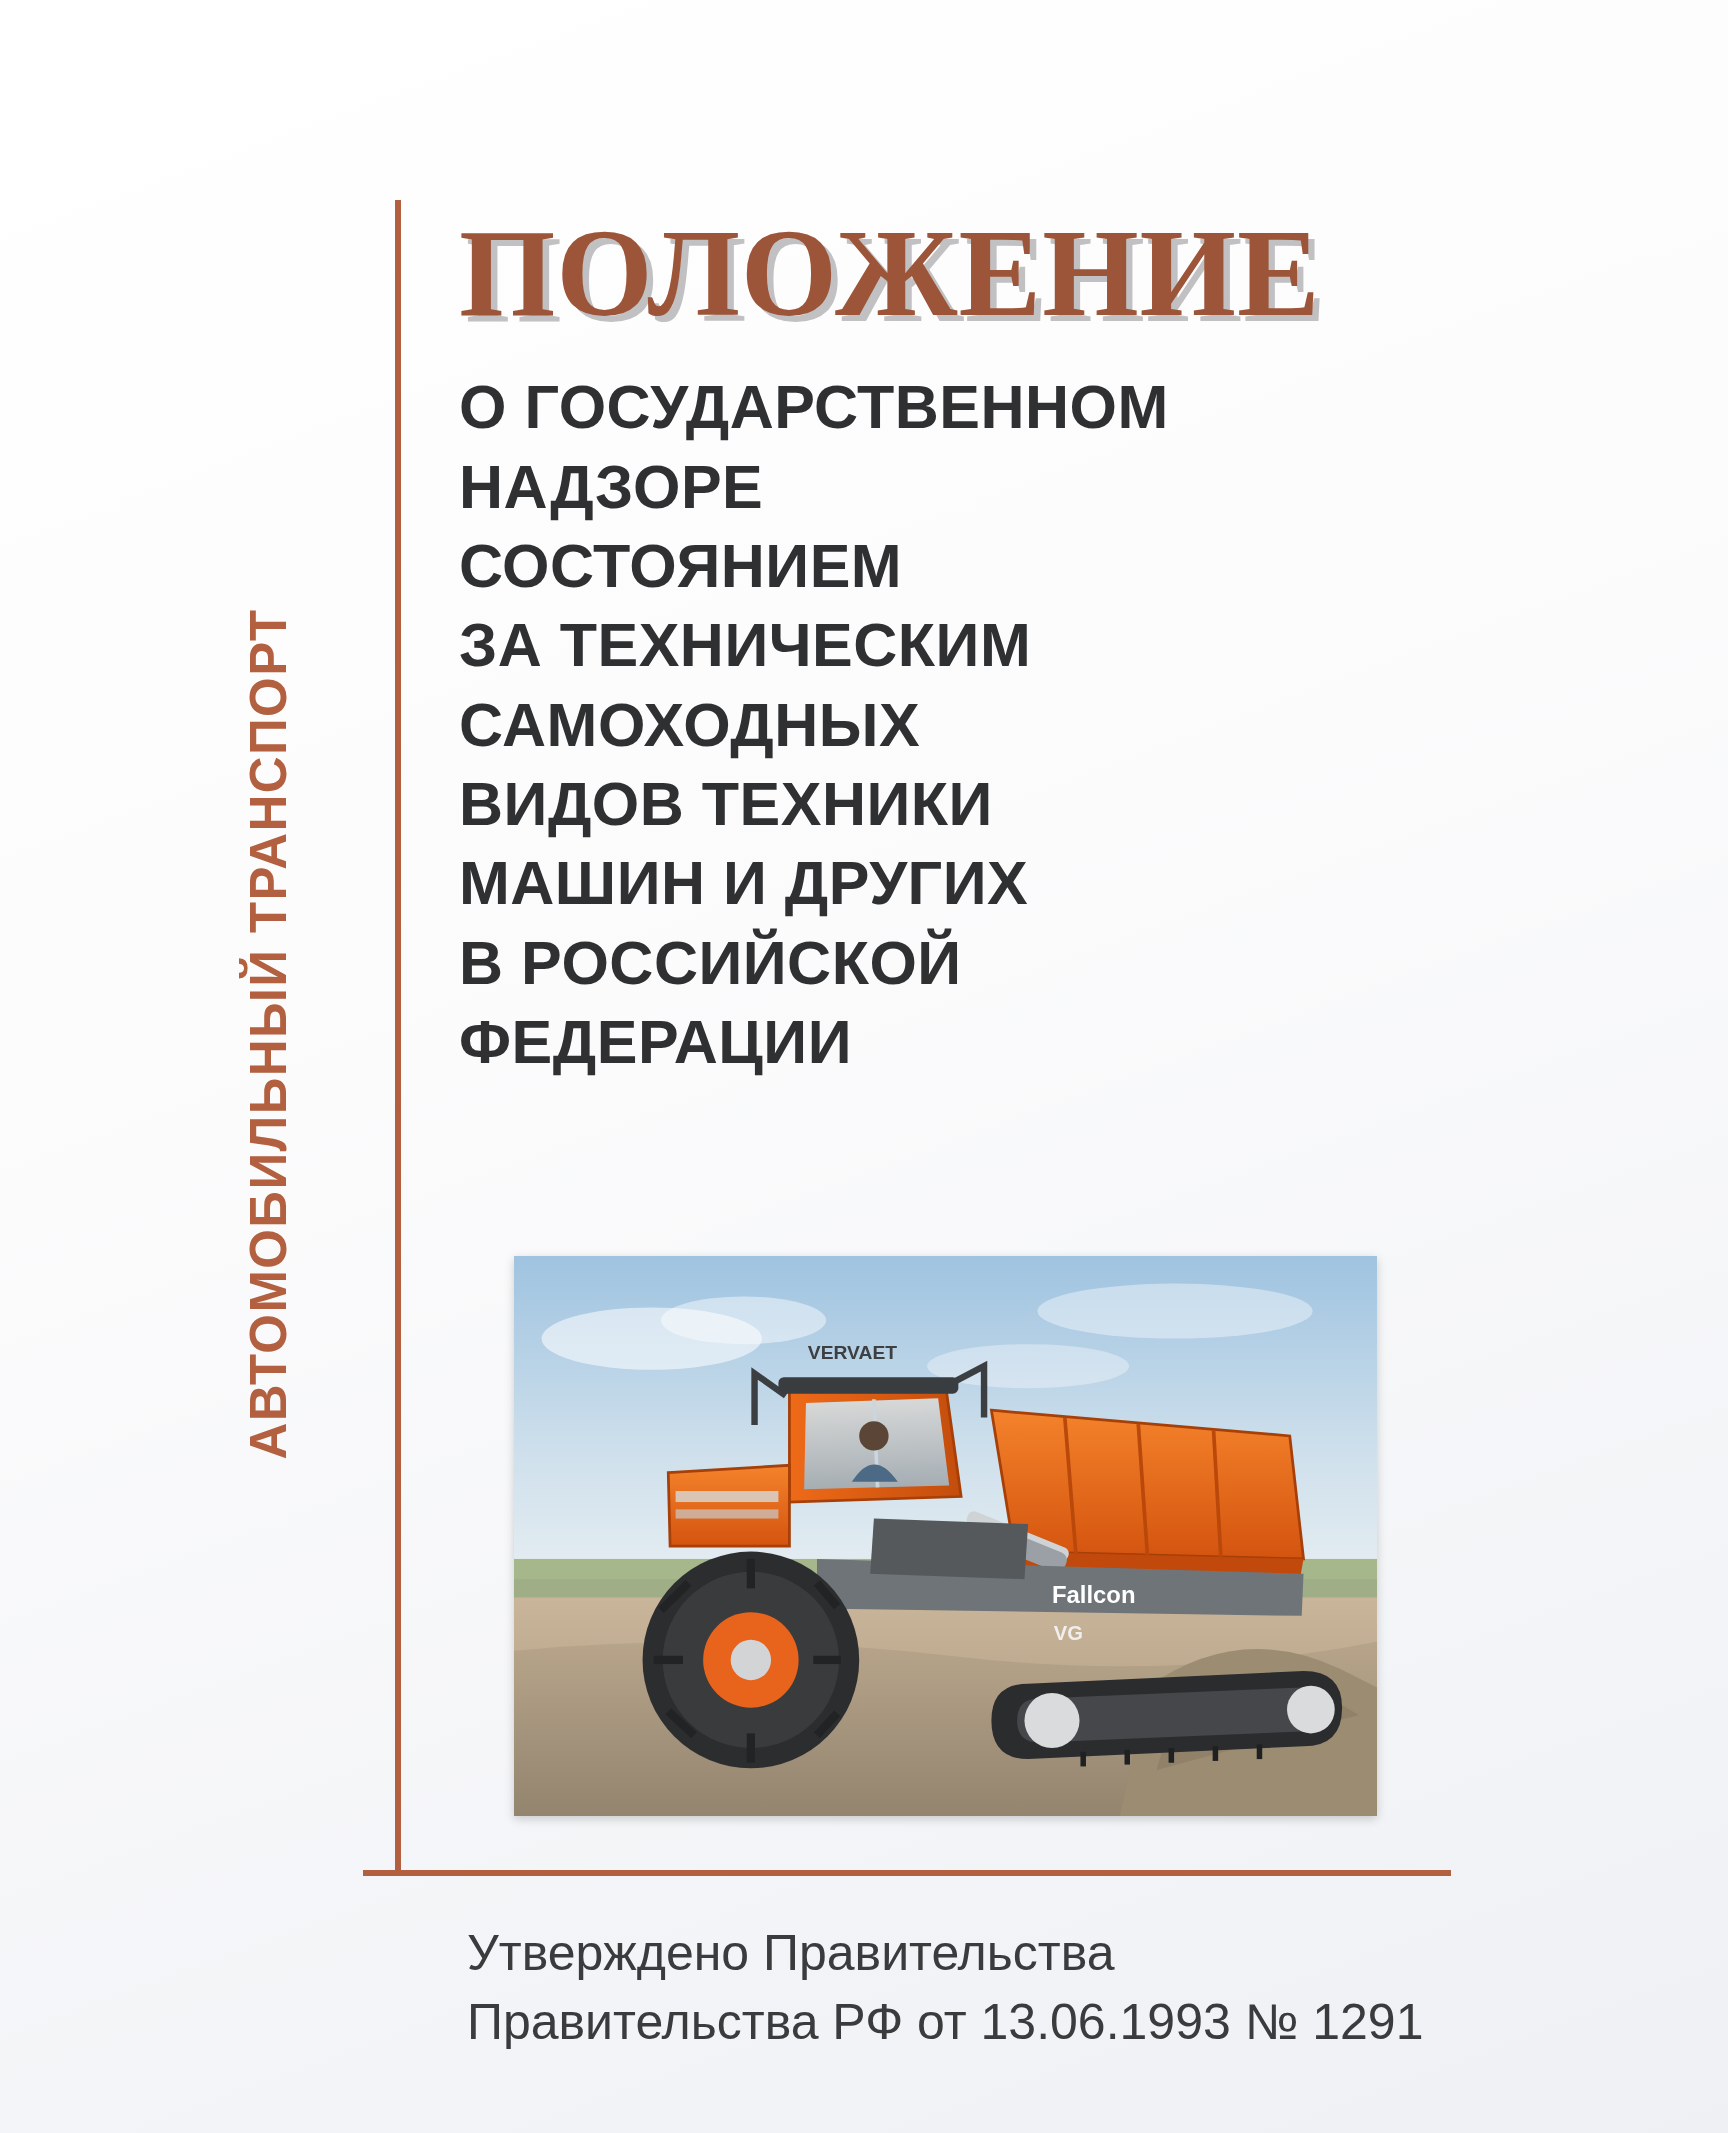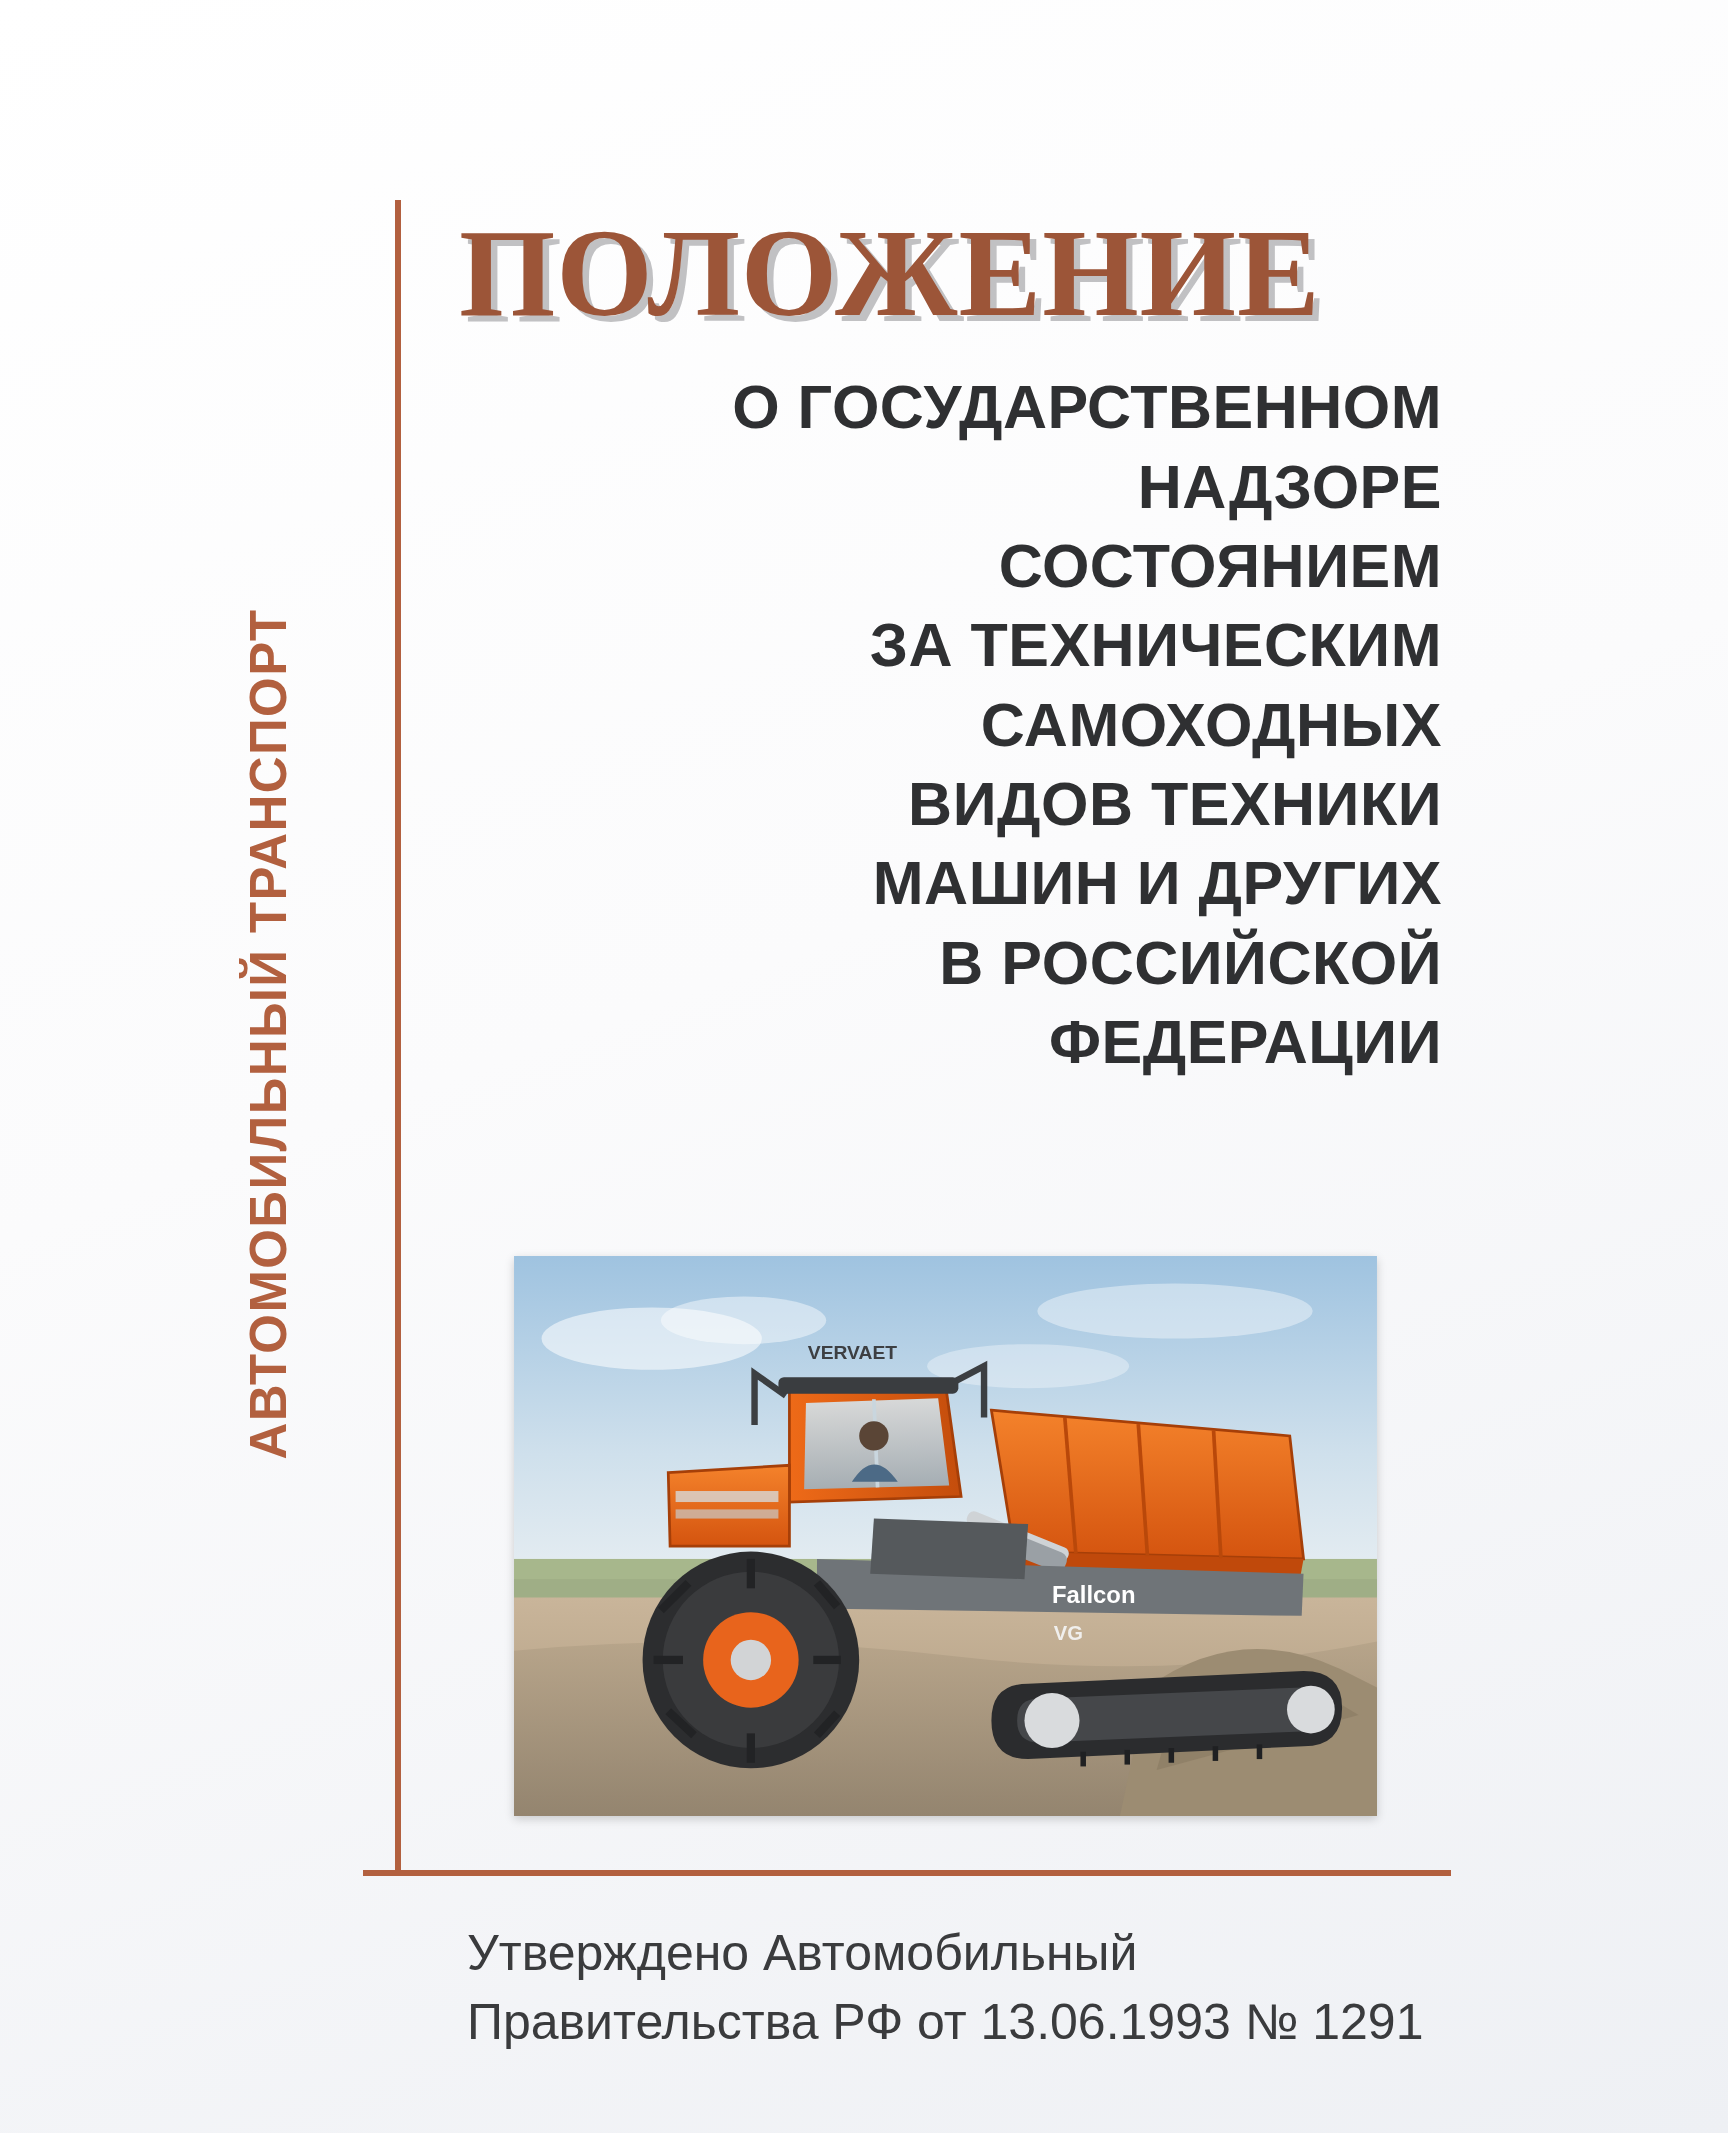--- a/index.html
+++ b/index.html
@@ -78,21 +78,20 @@
 
   .subtitle {
     font-family: "Liberation Sans", sans-serif;
     font-weight: bold;
     font-size: 61px;
     line-height: 1.30;
     letter-spacing: 0.5px;
     color: #2f3032;
     text-transform: uppercase;
     margin: 0;
-    text-align: right;
   }
   .subtitle .line {
     display: block;
     white-space: nowrap;
   }
 
   
   .photo {
     position: absolute;
     left: 514px;
@@ -266,18 +265,18 @@
 
       <text x="320" y="112" font-family="Liberation Sans, sans-serif" font-size="21" font-weight="bold" fill="#3d3f42">VERVAET</text>
       <text x="586" y="378" font-family="Liberation Sans, sans-serif" font-size="26" font-weight="bold" fill="#ffffff">Fallcon</text>
       <text x="588" y="418" font-family="Liberation Sans, sans-serif" font-size="22" font-weight="bold" fill="#f0efed">VG</text>
     </svg>
   </div>
 
   <div class="h-rule"></div>
 
   <div class="footer">
-    <span class="line">Утверждено Автомобильный</span>
+    <span class="line">Утверждено Правительства</span>
     <span class="line">Правительства РФ от 13.06.1993 № 1291</span>
   </div>
 
 </div>
 
 
 </body></html>

